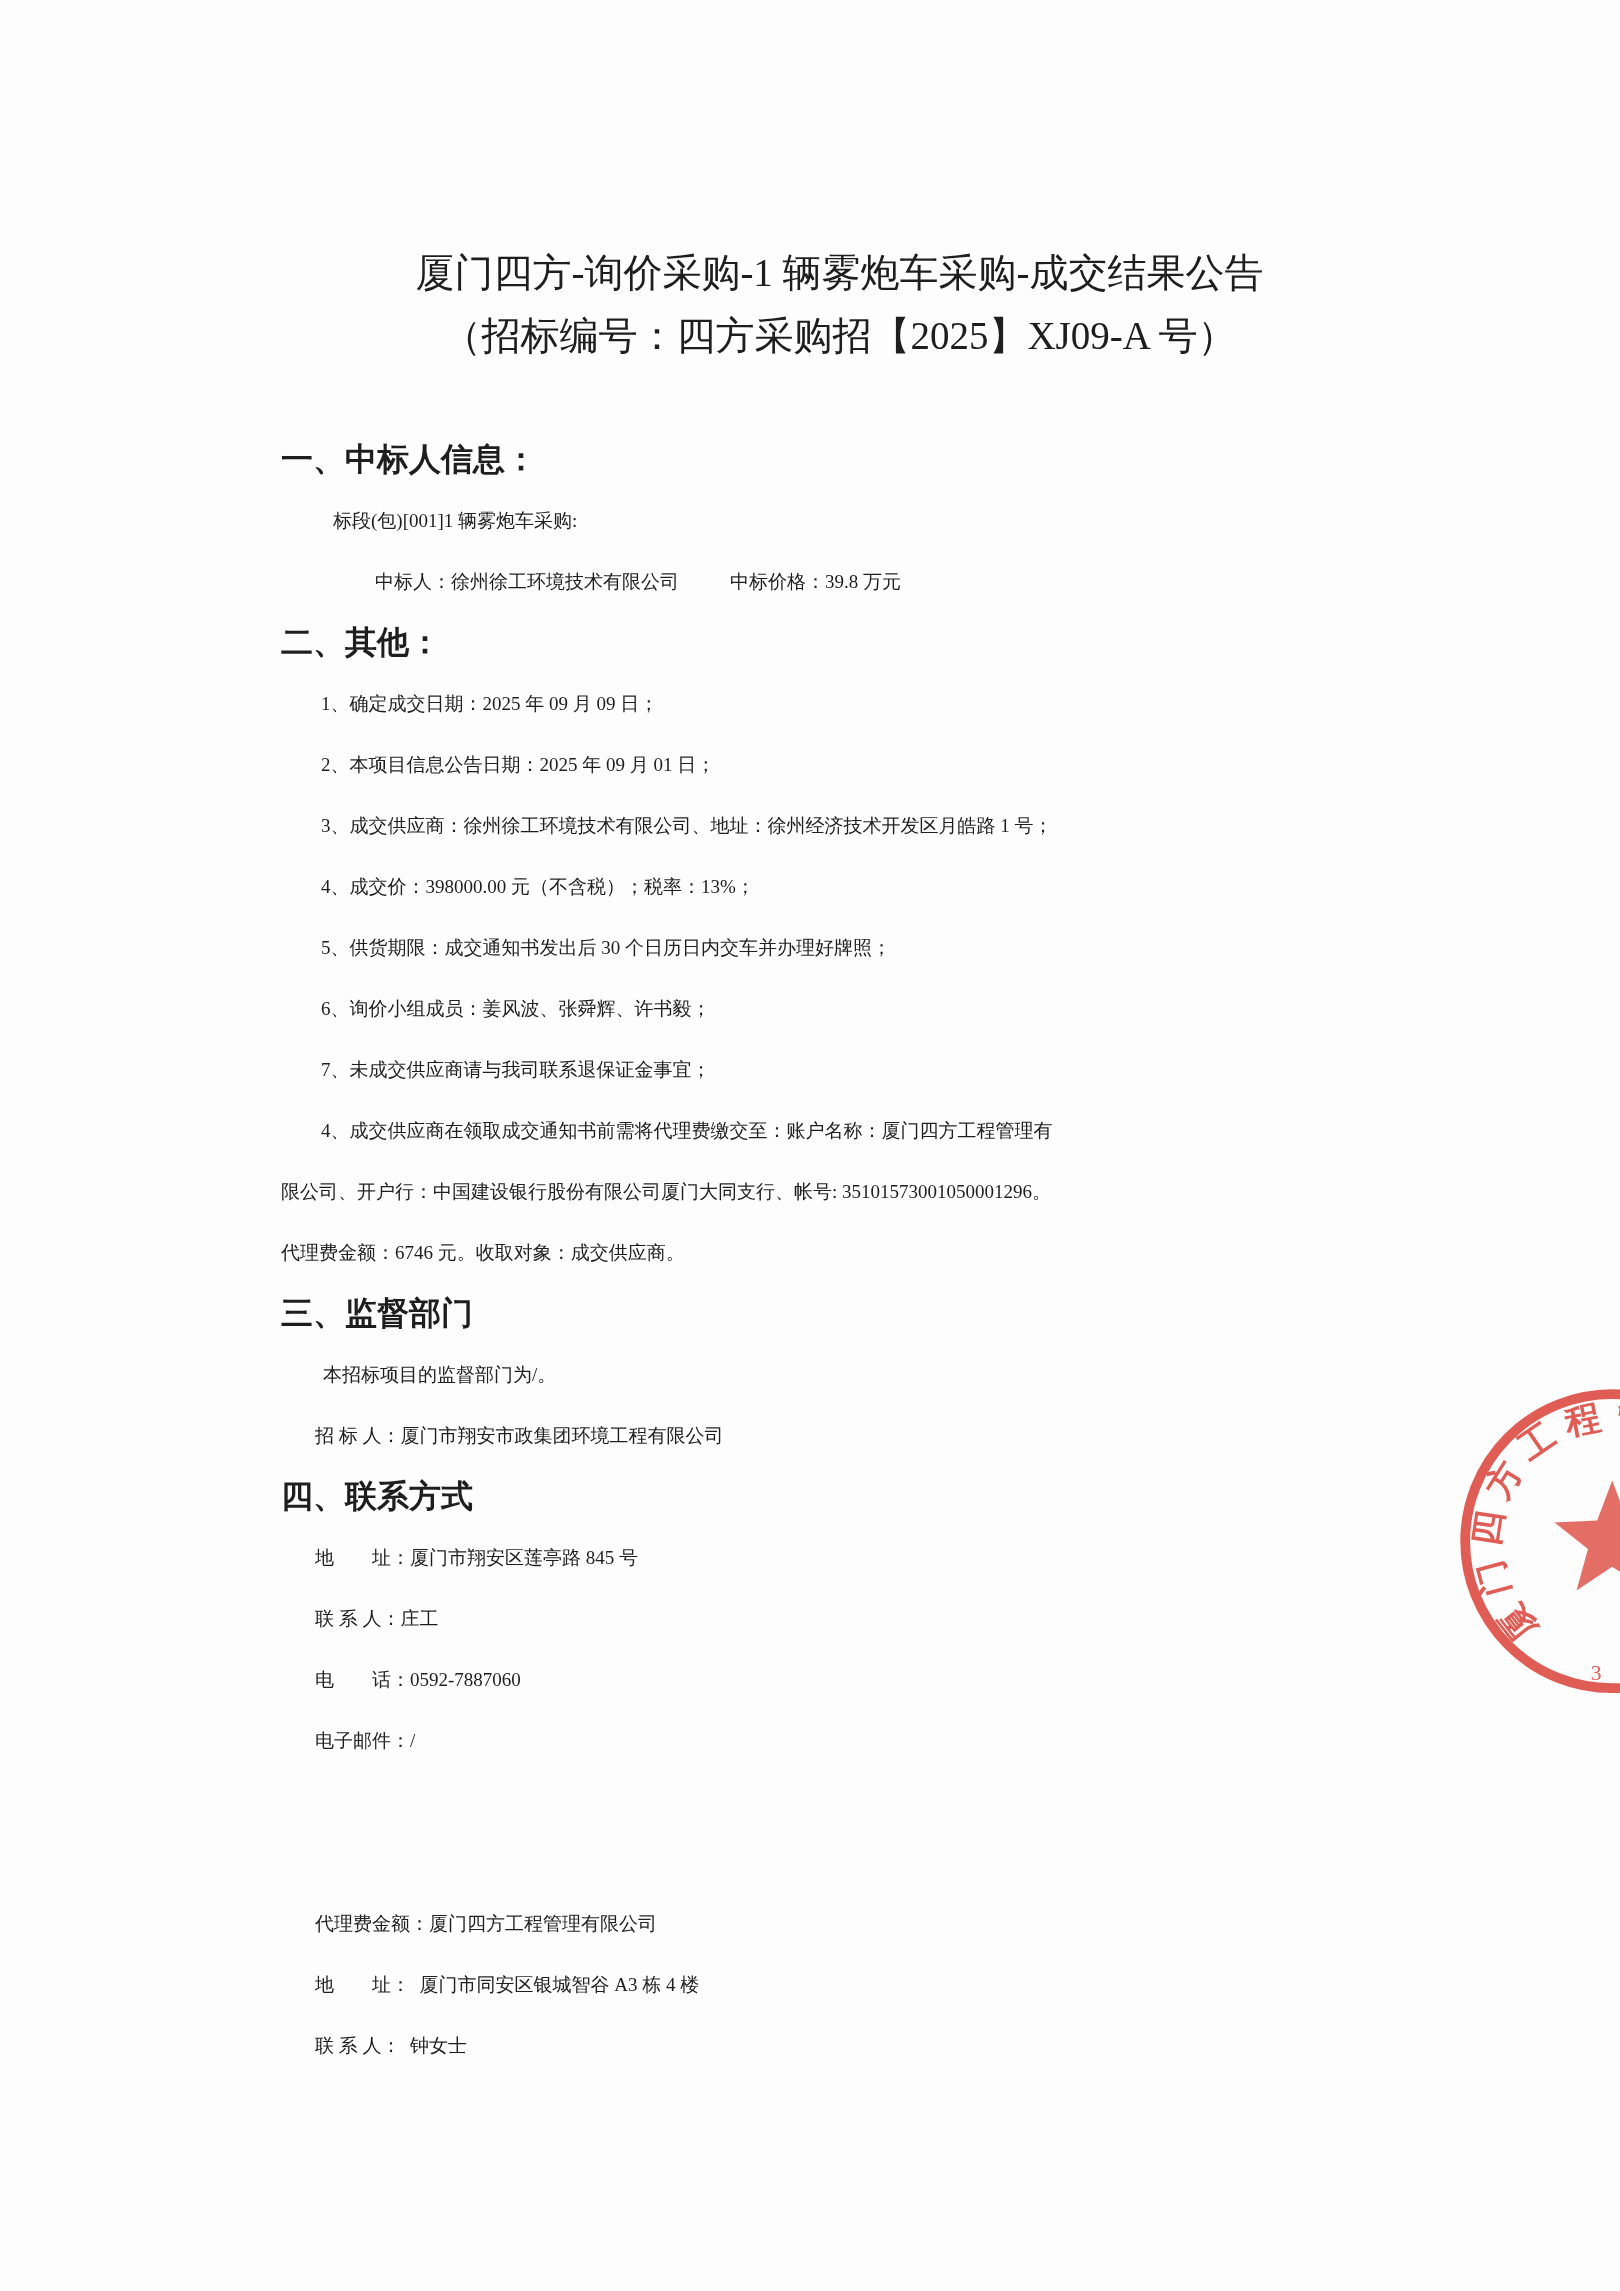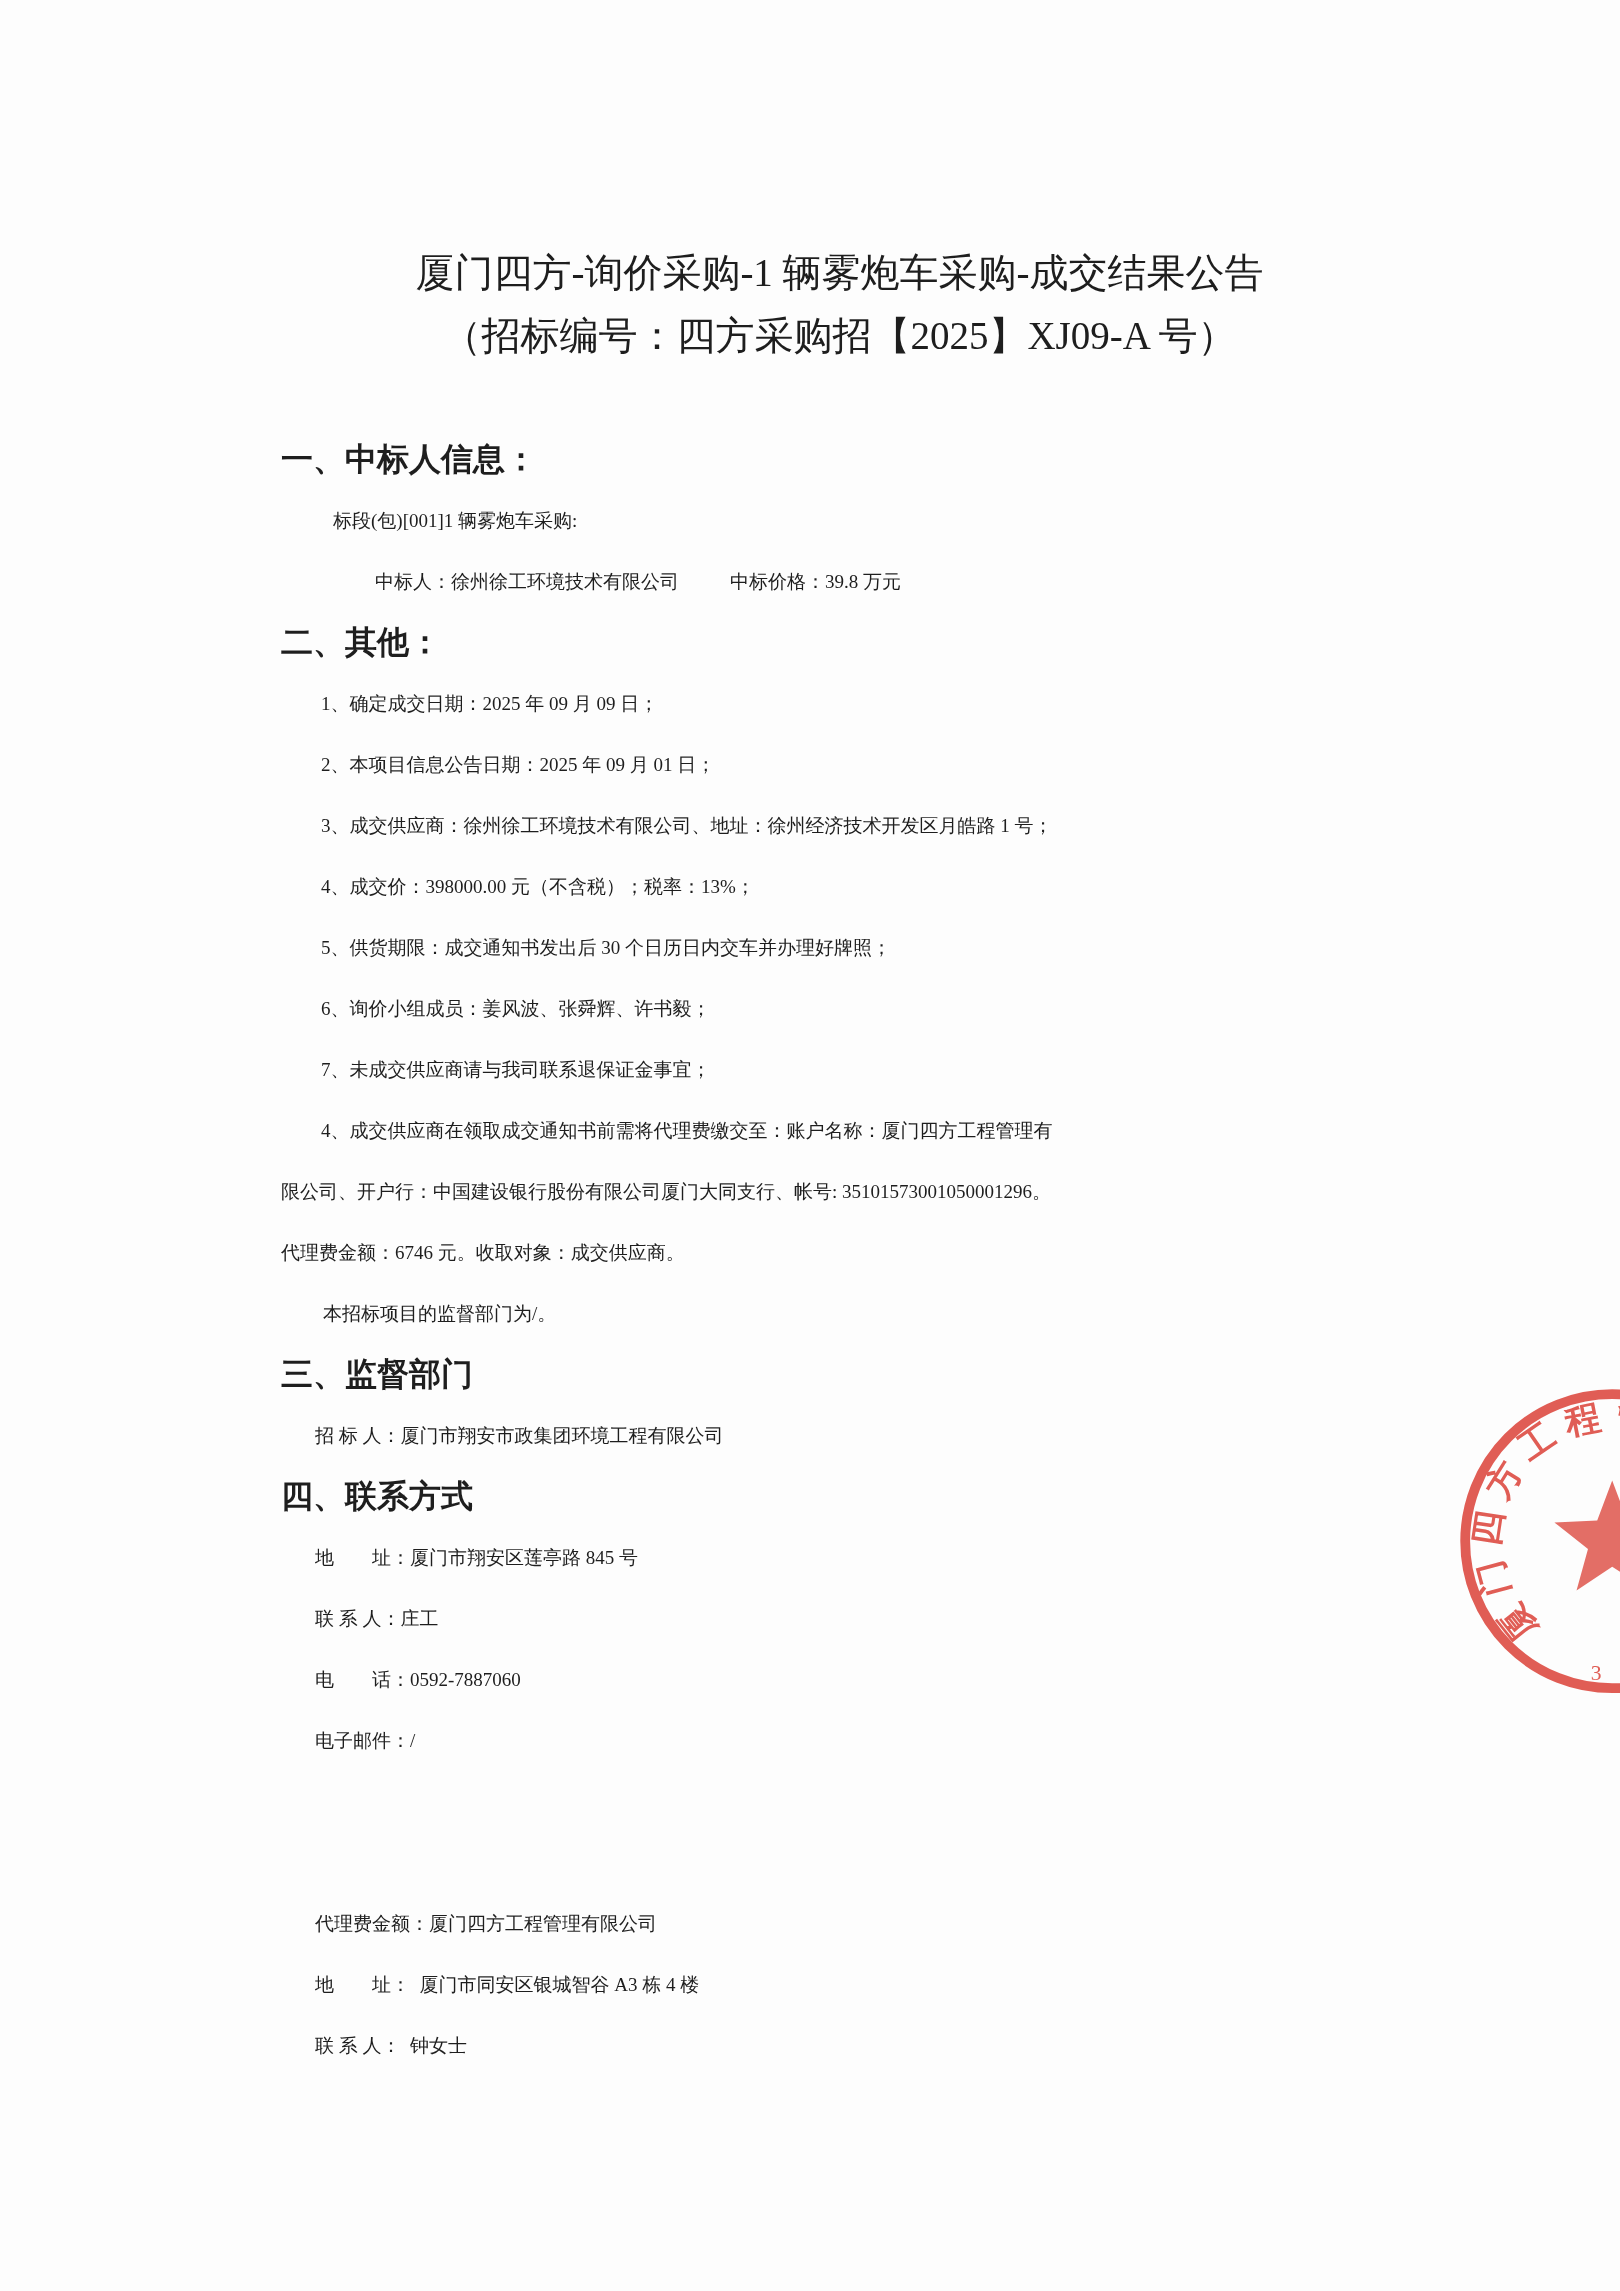--- a/index.html
+++ b/index.html
@@ -48,22 +48,22 @@
     <div class="line ind-item">2、本项目信息公告日期：2025 年 09 月 01 日；</div>
     <div class="line ind-item">3、成交供应商：徐州徐工环境技术有限公司、地址：徐州经济技术开发区月皓路 1 号；</div>
     <div class="line ind-item">4、成交价：398000.00 元（不含税）；税率：13%；</div>
     <div class="line ind-item">5、供货期限：成交通知书发出后 30 个日历日内交车并办理好牌照；</div>
     <div class="line ind-item">6、询价小组成员：姜风波、张舜辉、许书毅；</div>
     <div class="line ind-item">7、未成交供应商请与我司联系退保证金事宜；</div>
     <div class="line ind-item">4、成交供应商在领取成交通知书前需将代理费缴交至：账户名称：厦门四方工程管理有</div>
     <div class="line ind-wrap">限公司、开户行：中国建设银行股份有限公司厦门大同支行、帐号: 35101573001050001296。</div>
     <div class="line ind-wrap">代理费金额：6746 元。收取对象：成交供应商。</div>
 
+    <div class="line h">三、监督部门</div>
     <div class="line ind-para">本招标项目的监督部门为/。</div>
-    <div class="line h">三、监督部门</div>
 
     <div class="line ind-contact">招 标 人：厦门市翔安市政集团环境工程有限公司</div>
     <div class="line h">四、联系方式</div>
     <div class="line ind-contact">地　　址：厦门市翔安区莲亭路 845 号</div>
     <div class="line ind-contact">联 系 人：庄工</div>
     <div class="line ind-contact">电　　话：0592-7887060</div>
     <div class="line ind-contact">电子邮件：/</div>
 
     <div class="line"></div>
     <div class="line"></div>

